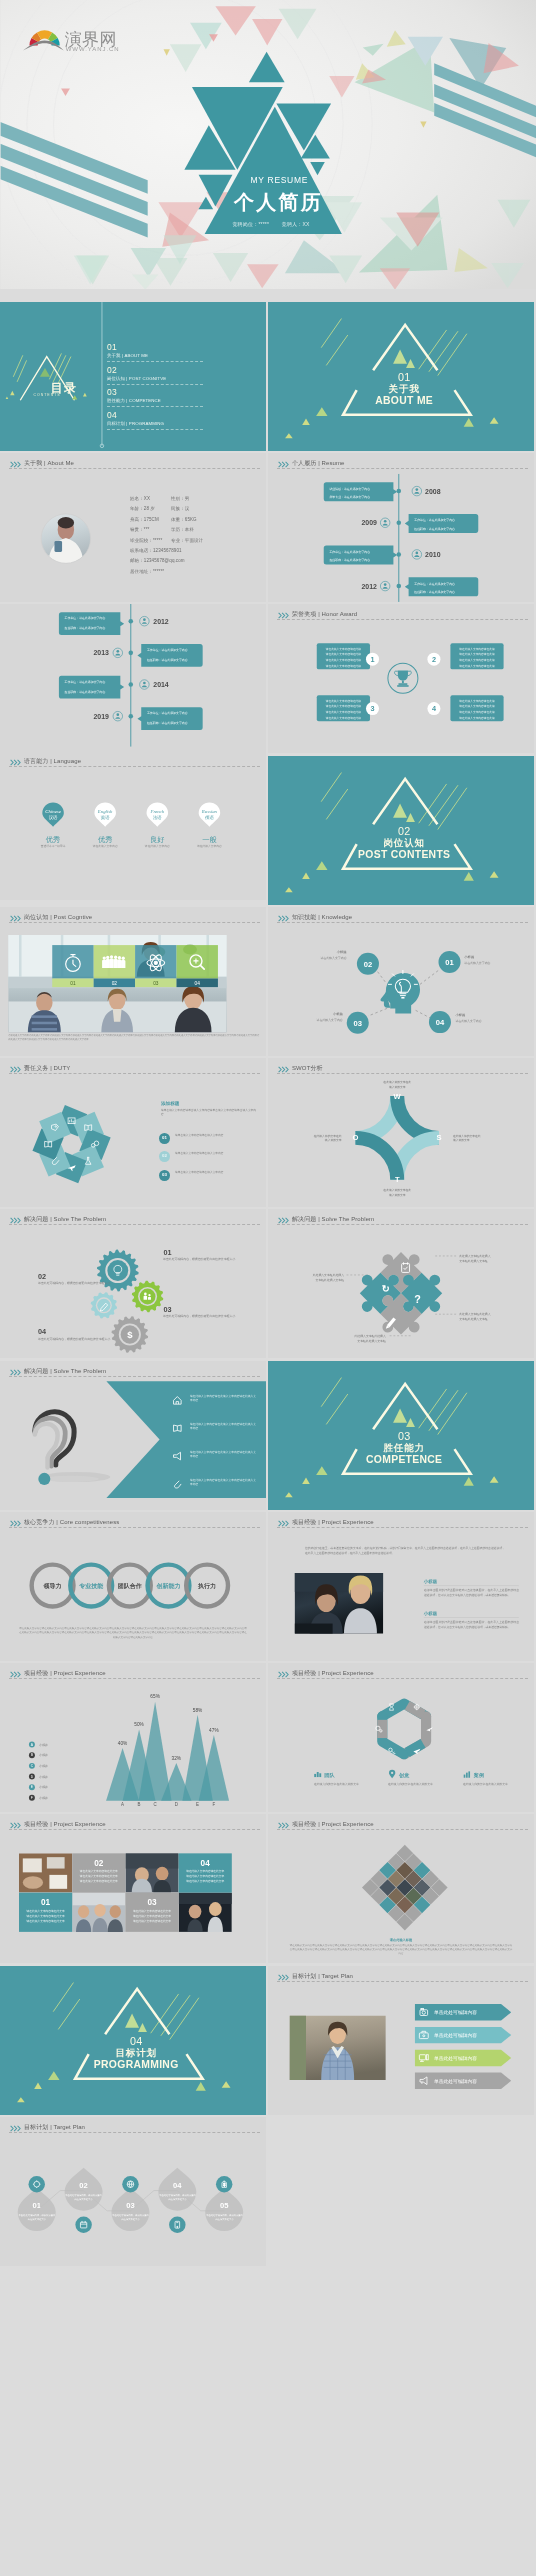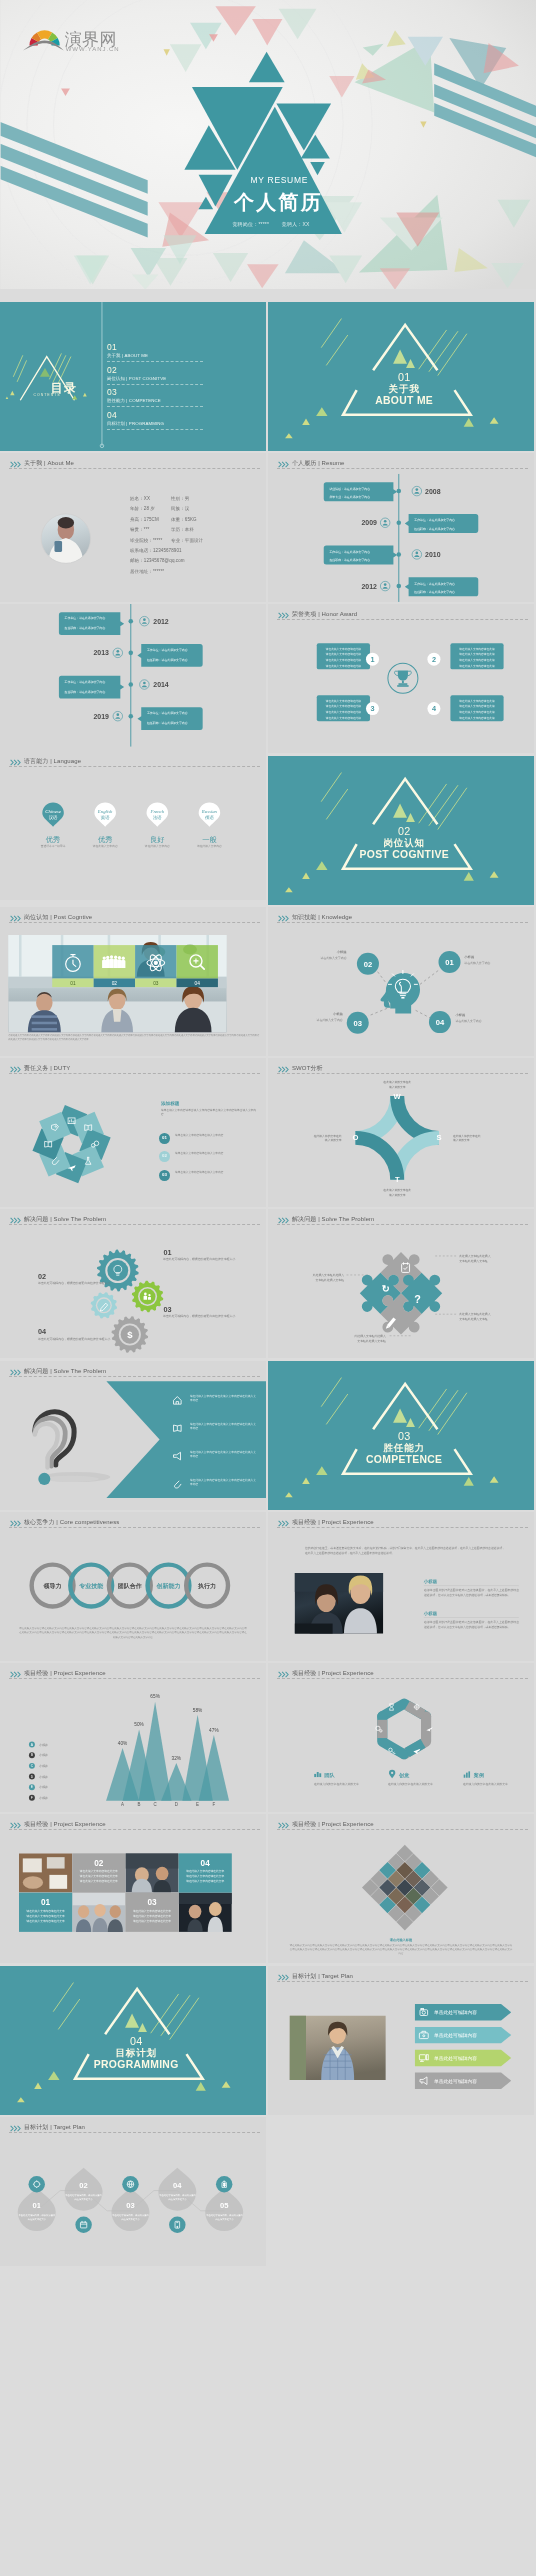--- a/index.html
+++ b/index.html
@@ -535,21 +535,21 @@
       <polygon points="225,90 232,104 218,104" fill="#c2dd96"></polygon>
       <polygon points="85,166 94,180 76,180" fill="#b6d686"></polygon>
       <polygon points="317,183 325,197 309,197" fill="#b6d686"></polygon>
       <polygon points="60,184 66,194 54,194" fill="#cfdc86"></polygon>
       <polygon points="357,182 364,192 350,192" fill="#cfdc86"></polygon>
       <polygon points="33,207 39,215 27,215" fill="#cfdc86"></polygon>
     </svg>
     <div class="txt">
       <div class="n">02</div>
       <div class="cn">岗位认知</div>
-      <div class="en">POST COGNTIVE</div>
+      <div class="en">POST CONTENTS</div>
     </div>
   </div>
 
   <div class="slide" style="left:0px;top:605px">
     <div class="hd">
       <svg class="chev" width="11.4" height="7" viewBox="0 0 18 11">
         <g fill="none" stroke="#4b9aa4" stroke-width="1.6">
           <polyline points="1,1.4 5,5.5 1,9.6"></polyline>
               <polyline points="6.5,1.4 10.5,5.5 6.5,9.6"></polyline>
               <polyline points="12,1.4 16,5.5 12,9.6"></polyline>

